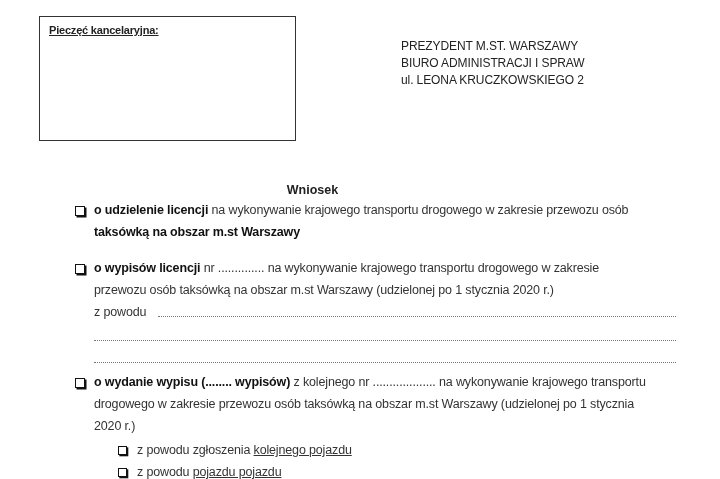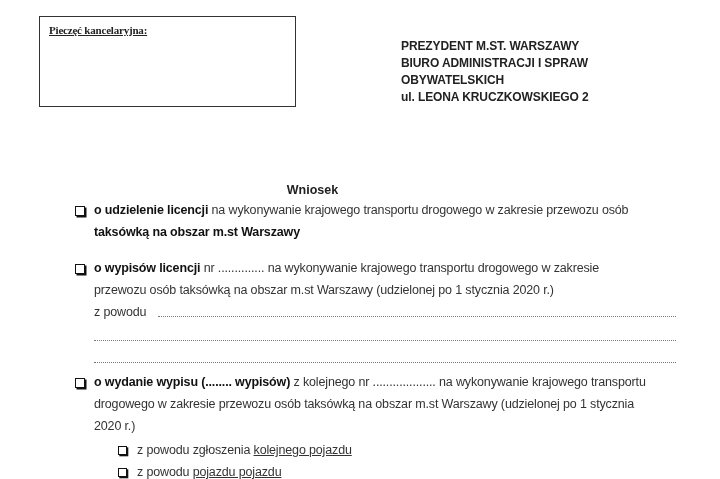--- a/index.html
+++ b/index.html
@@ -1,29 +1,29 @@
 <!DOCTYPE html>
 <html><head>
 <meta charset="utf-8">
 <style>
   html, body { margin:0; padding:0; }
   body {
     width:720px; height:479px; background:#ffffff; position:relative; overflow:hidden;
     font-family:"Liberation Sans", "DejaVu Sans", sans-serif; color:#222;
   }
   .stamp-box {
-    position:absolute; left:39px; top:16px; width:257px; height:91px;
-    border:1.5px solid #333; box-sizing:border-box;font-family:Liberation Serif, serif;
+    position:absolute; left:39px; top:16px; width:257px; height:125px;
+    border:1.5px solid #333; box-sizing:border-box;
   }
   .stamp-label {
     position:absolute; left:9px; top:7px; font-size:11px; font-weight:bold;
     text-decoration:underline; color:#222; letter-spacing:-0.2px;
   }
   .addr {
-    position:absolute; left:401px; top:38px; font-size:12px; font-weight:bold;
+    position:absolute; left:401px; top:38px; font-size:12px; font-weight:normal;
     line-height:17px; color:#222; letter-spacing:-0.1px;
   }
   .addr div { white-space:nowrap; }
   .title {
     position:absolute; left:0; width:625px; top:183px; text-align:center;
     font-size:12.5px; font-weight:bold; color:#222;
   }
   .para { position:absolute; font-size:12.5px; color:#333; line-height:22px; letter-spacing:-0.15px; }
   .para b { color:#111;margin-top:34px; }
   .cb {
@@ -40,21 +40,20 @@
 </head>
 <body>
 
 <div class="stamp-box">
   <span class="stamp-label">Pieczęć kancelaryjna:</span>
 </div>
 
 <div class="addr">
   <div>PREZYDENT M.ST. WARSZAWY</div>
   <div>BIURO ADMINISTRACJI I SPRAW</div>
-  <div>OBYWATELSKICH</div>
   <div>ul. LEONA KRUCZKOWSKIEGO 2</div>
 </div>
 
 <div class="title">Wniosek</div>
 
 <div class="cb" style="left:75px;top:206px;"></div>
 <div class="para" style="left:94px;top:199px;">
   <div class="line"><b>o udzielenie licencji</b><span> na wykonywanie krajowego transportu drogowego w zakresie przewozu osób</span></div>
   <div class="line"><b>taksówką na obszar m.st Warszawy</b></div>
 </div>

